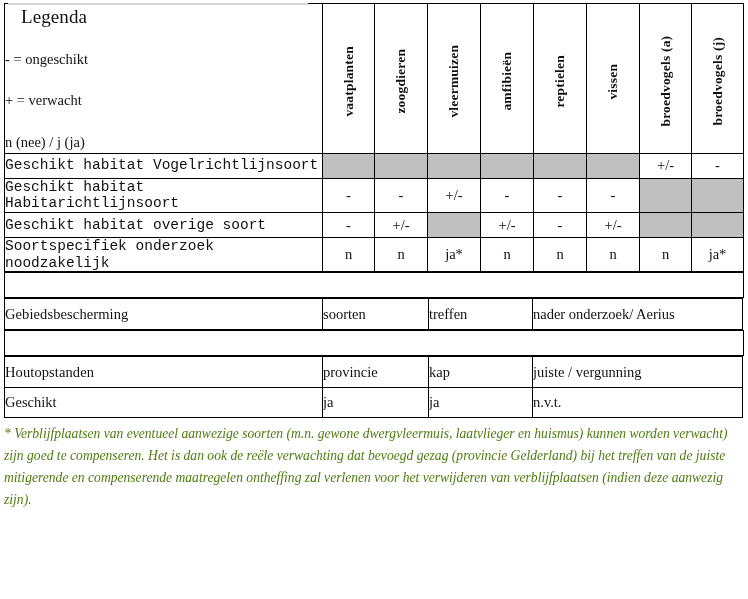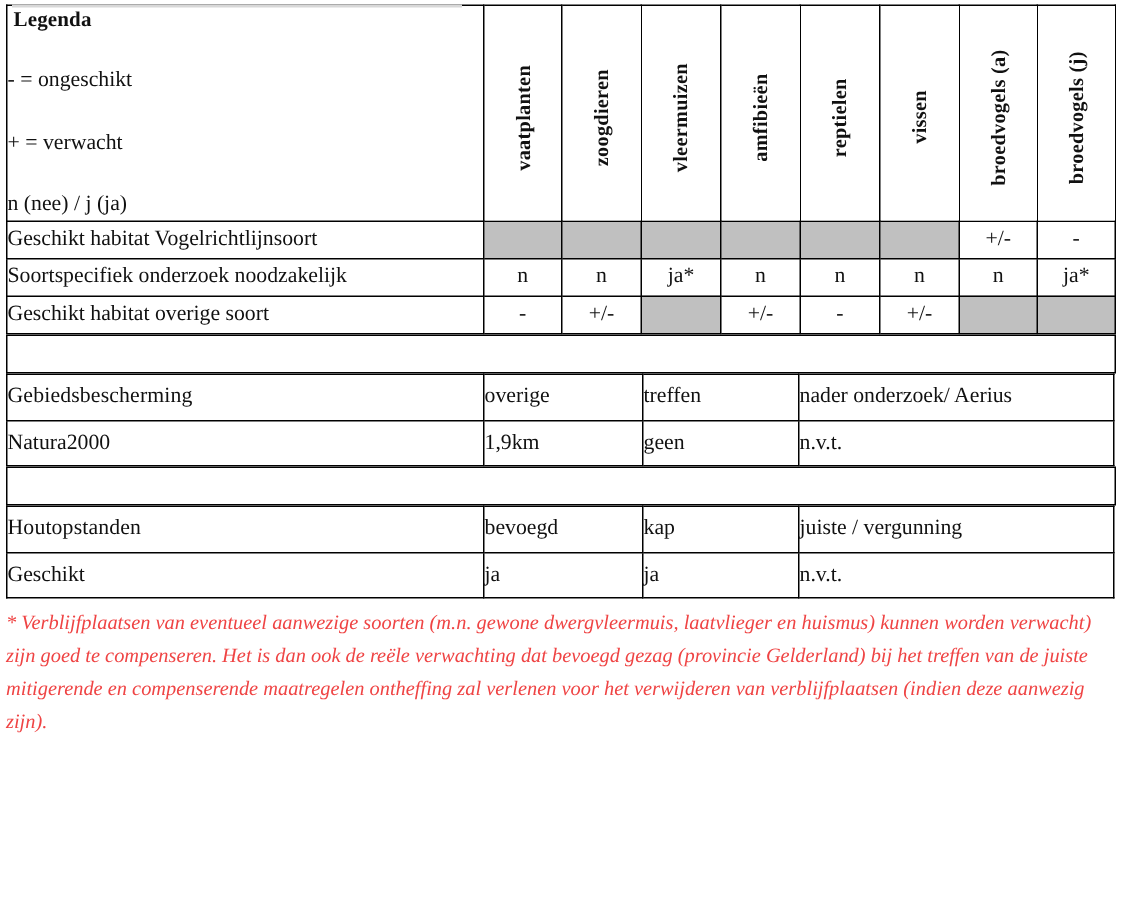--- a/index.html
+++ b/index.html
@@ -52,24 +52,24 @@
   
   #species-table { margin-top: 3px; }
 
   .legend-cell {
     text-align: left;
     padding: 6px 0 8px 9px;
     vertical-align: top;
     height: 140px;
   }
   .legend-title {
-    font-weight: bold;
-    font-size: 14px;
+    font-weight: normal;
+    font-size: 19px;
     letter-spacing: .1px;
-    margin: 2px 0 11px 4px;
+    margin: 2px 0 11px 16px;
   }
   .legend-line {
     font-size: 14.5px;
     line-height: 1.42;
     white-space: pre;
     margin-top: 21px;
   }
 
   .vhead {
     position: relative;
@@ -91,20 +91,21 @@
     display: flex;
     align-items: flex-start;
     justify-content: center;
   }
 
   .rowlabel {
     text-align: left;
     padding: 4px 0 4px 9px;
     height: 24px;
     font-size: 14.5px;
+    font-family: Liberation Mono, monospace;
   }
   .val {
     text-align: center;
     height: 24px;
     font-size: 14.5px;
   }
   .shaded {
     background: #c0c0c0 !important;
   }
 
@@ -150,21 +151,21 @@
   }
 
   
   #footnote {
     margin: 0;
     padding: 5px 10px 0 4px;
     font-style: italic;
     font-size: 13.6px;
     line-height: 1.62;
     text-align: left;
-    color: #ef4444;
+    color: #4d7c0f;
   }
 </style>
 </head>
 <body>
 
 <div id="page">
 
   <div class="top-clip"></div>
 
   <table class="grid" id="species-table">
@@ -219,82 +220,87 @@
           <td class="val shaded"></td>
           <td class="val shaded"></td>
           <td class="val shaded"></td>
           <td class="val shaded"></td>
           <td class="val shaded"></td>
           <td class="val shaded"></td>
           <td class="val">+/-</td>
           <td class="val">-</td>
         </tr>
         <tr>
-          <td class="rowlabel">Soortspecifiek onderzoek noodzakelijk</td>
-          <td class="val">n</td>
-          <td class="val">n</td>
-          <td class="val">ja*</td>
-          <td class="val">n</td>
-          <td class="val">n</td>
-          <td class="val">n</td>
-          <td class="val">n</td>
-          <td class="val">ja*</td>
+          <td class="rowlabel">Geschikt habitat Habitarichtlijnsoort</td>
+          <td class="val">-</td>
+          <td class="val">-</td>
+          <td class="val">+/-</td>
+          <td class="val">-</td>
+          <td class="val">-</td>
+          <td class="val">-</td>
+          <td class="val shaded"></td>
+          <td class="val shaded"></td>
         </tr>
         <tr>
           <td class="rowlabel">Geschikt habitat overige soort</td>
           <td class="val">-</td>
           <td class="val">+/-</td>
           <td class="val shaded"></td>
           <td class="val">+/-</td>
           <td class="val">-</td>
           <td class="val">+/-</td>
           <td class="val shaded"></td>
           <td class="val shaded"></td>
+        </tr>
+        <tr>
+          <td class="rowlabel">Soortspecifiek onderzoek noodzakelijk</td>
+          <td class="val">n</td>
+          <td class="val">n</td>
+          <td class="val">ja*</td>
+          <td class="val">n</td>
+          <td class="val">n</td>
+          <td class="val">n</td>
+          <td class="val">n</td>
+          <td class="val">ja*</td>
         </tr>
       </tbody>
   </table>
 
   <div class="spacer"></div>
 
   <table class="grid" id="area-table">
     <colgroup>
       <col class="c1">
         <col class="c2">
         <col class="c3">
         <col class="c4">
     </colgroup>
     <tbody>
       <tr class="sect-head">
         <td class="sect-title">Gebiedsbescherming</td>
-        <td class="sect-col">overige</td>
+        <td class="sect-col">soorten</td>
         <td class="sect-col">treffen</td>
         <td class="sect-col">nader onderzoek/ Aerius</td>
-      </tr>
-      <tr class="body-row">
-        <td class="body-cell">Natura2000</td>
-        <td class="body-cell">1,9km</td>
-        <td class="body-cell">geen</td>
-        <td class="body-cell">n.v.t.</td>
       </tr>
     </tbody>
   </table>
 
   <div class="spacer"></div>
 
   <table class="grid" id="wood-table">
     <colgroup>
       <col class="c1">
         <col class="c2">
         <col class="c3">
         <col class="c4">
     </colgroup>
     <tbody>
       <tr class="sect-head">
         <td class="sect-title">Houtopstanden</td>
-        <td class="sect-col">bevoegd</td>
+        <td class="sect-col">provincie</td>
         <td class="sect-col">kap</td>
         <td class="sect-col">juiste / vergunning</td>
       </tr>
       <tr class="body-row">
         <td class="body-cell">Geschikt</td>
         <td class="body-cell">ja</td>
         <td class="body-cell">ja</td>
         <td class="body-cell">n.v.t.</td>
       </tr>
     </tbody>

